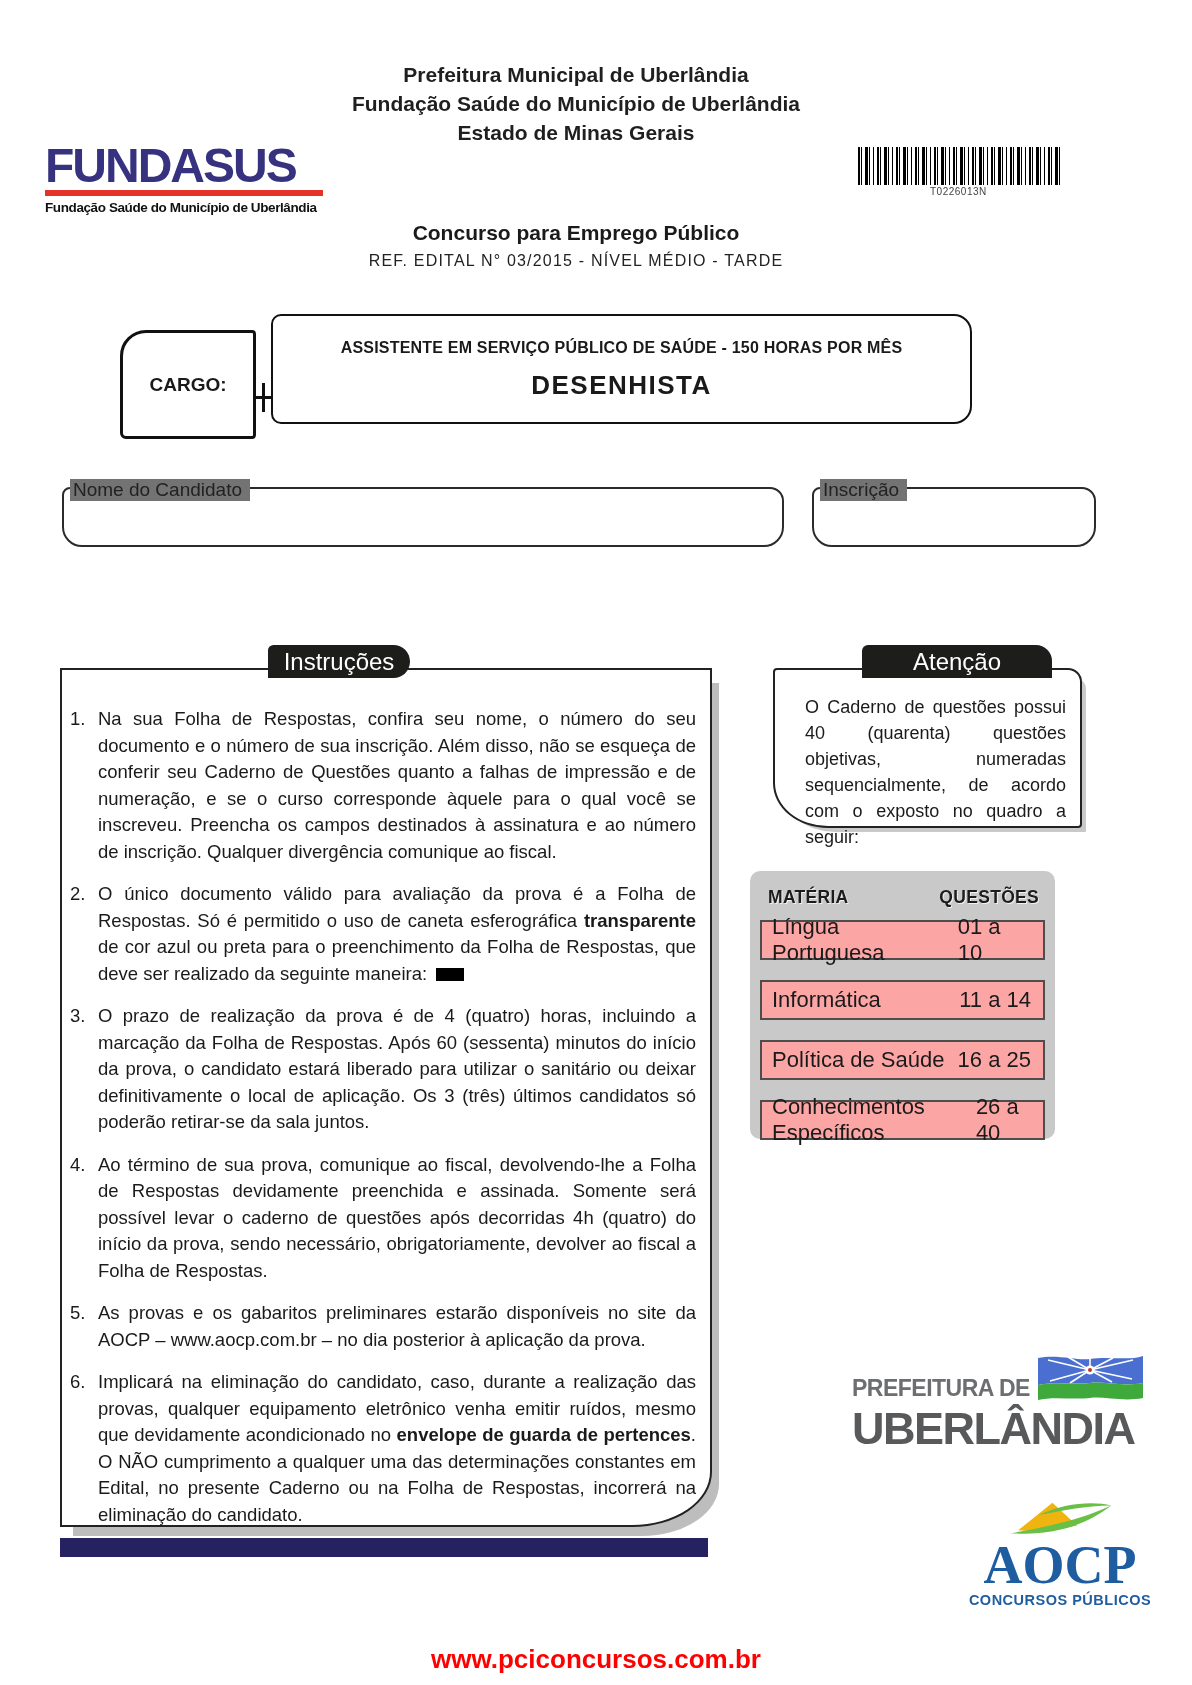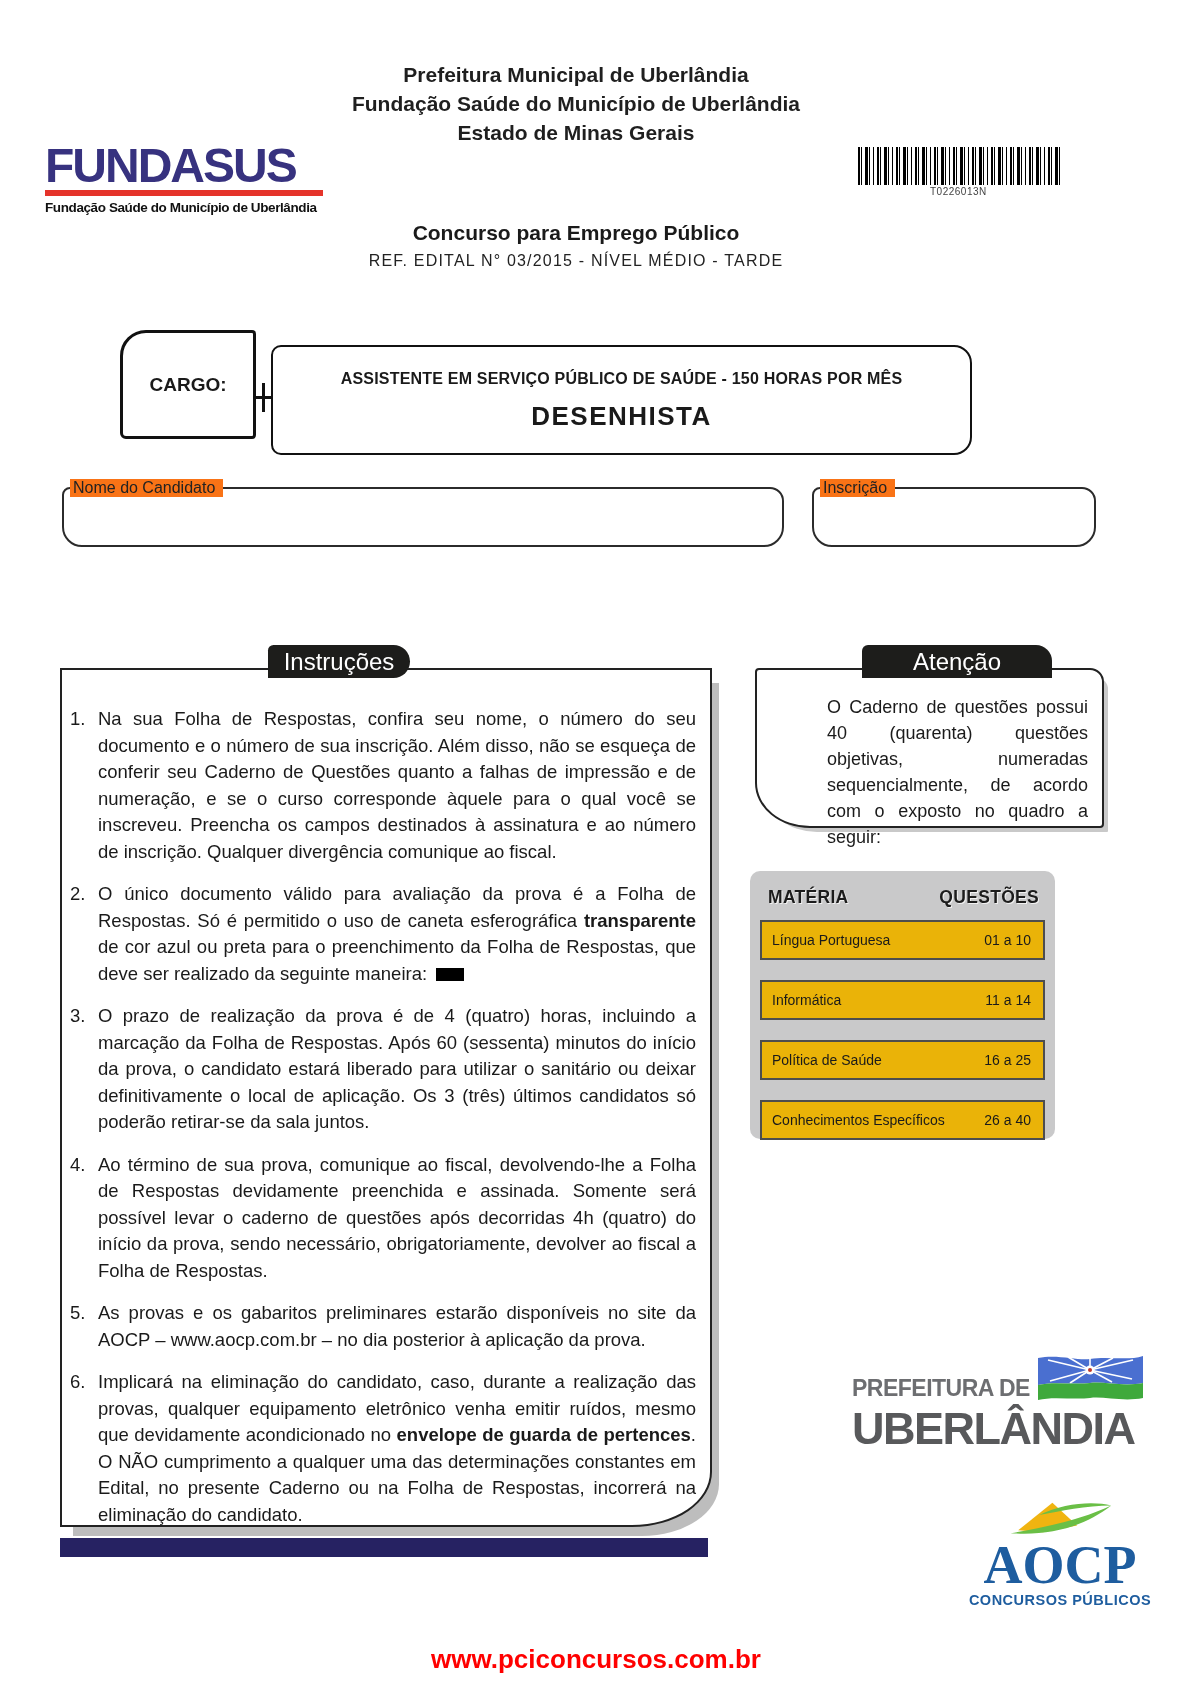--- a/index.html
+++ b/index.html
@@ -28,31 +28,31 @@
   .contest{position:absolute;top:221px;left:246px;width:660px;text-align:center;}
   .contest-title{font-weight:bold;font-size:21px;}
   .contest-ref{font-size:16px;letter-spacing:1.2px;margin-top:7px;color:#222;}
 
   
   .cargo-label-box{position:absolute;left:120px;top:330px;width:130px;height:103px;
       border:3px solid #111;border-radius:26px 4px 4px 6px;display:flex;align-items:center;
       justify-content:center;font-weight:bold;font-size:19px;background:#fff;}
   .cargo-conn-h{position:absolute;left:253px;top:396px;width:18px;height:3px;background:#111;}
   .cargo-conn-v{position:absolute;left:262px;top:383px;width:3px;height:29px;background:#111;}
-  .cargo-main-box{position:absolute;left:271px;top:345px;width:697px;height:106px;
+  .cargo-main-box{position:absolute;left:271px;top:314px;width:697px;height:106px;
       border:2.5px solid #111;border-radius:10px 18px 18px 10px;text-align:center;background:#fff;}
   .cargo-category{margin-top:23px;font-weight:bold;font-size:16px;letter-spacing:.2px;}
   .cargo-position{margin-top:13px;font-weight:bold;font-size:26px;letter-spacing:1.5px;text-align:center;}
 
   
   .field-box{position:absolute;border:2px solid #2b2b2b;border-radius:8px 14px 20px 20px;background:#fff;}
   .field-name{left:62px;top:487px;width:718px;height:56px;}
   .field-insc{left:812px;top:487px;width:280px;height:56px;}
-  .field-label{position:absolute;top:-10px;left:6px;background:#f97316;padding:0 8px 0 3px;
-      font-size:16px;color:#222;}
+  .field-label{position:absolute;top:-10px;left:6px;background:#737373;padding:0 8px 0 3px;
+      font-size:19px;color:#222;}
 
   
   .tab{position:absolute;height:33px;background:#1d1d1b;color:#fff;display:flex;align-items:center;
       justify-content:center;font-size:24px;z-index:3;}
   .tab-instr{left:268px;top:645px;width:142px;border-radius:6px 18px 18px 0;}
   .tab-attn{left:862px;top:645px;width:190px;border-radius:6px 16px 0 0;}
 
   
   .instr-box{position:absolute;left:60px;top:668px;width:648px;height:855px;background:#fff;
       border:2px solid #222;border-bottom-right-radius:80px 55px;
@@ -61,35 +61,35 @@
   .instr-item{display:flex;margin-bottom:16px;font-size:18.5px;line-height:26.5px;}
   .instr-item .num{width:28px;flex-shrink:0;}
   .instr-item .content{flex:1;text-align:justify;}
   .content .bold{font-weight:bold;}
   .mark-box{display:inline-block;width:28px;height:13px;background:#000;vertical-align:middle;margin-left:4px;}
 
   
   .bottom-bar{position:absolute;left:60px;top:1538px;width:648px;height:19px;background:#262262;}
 
   
-  .attn-box{position:absolute;left:755px;top:668px;width:305px;height:156px;background:#fff;
+  .attn-box{position:absolute;left:773px;top:668px;width:305px;height:156px;background:#fff;
       border:2px solid #222;border-radius:4px 14px 4px 4px;border-bottom-left-radius:55px 45px;
-      box-shadow:7px 7px 0 -3px #c9c9c9;z-index:2;padding-left:40px;}
+      box-shadow:7px 7px 0 -3px #c9c9c9;z-index:2;}
   .attn-text{margin:24px 14px 0 30px;font-size:18px;line-height:26px;text-align:justify;}
 
   
   .subjects{position:absolute;left:750px;top:871px;width:305px;height:268px;
       background:#c9c9ca;border-radius:10px;}
   .subjects-header{display:flex;justify-content:space-between;padding:16px 16px 0 18px;
       font-weight:bold;font-size:17.5px;letter-spacing:.3px;color:#1c1c1c;
       text-shadow:1px 1px 0 rgba(255,255,255,.75);}
   .subject-rows{margin-top:12px;}
-  .subject-row{height:36px;background:#eab308;border:2px solid #4d4d4d;margin:0 10px 20px 10px;
+  .subject-row{height:36px;background:#fca5a5;border:2px solid #4d4d4d;margin:0 10px 20px 10px;
       display:flex;align-items:center;justify-content:space-between;padding:0 12px 0 10px;
-      font-size:14px;}
+      font-size:22px;}
 
   
   .uberlandia{position:absolute;left:852px;top:1354px;width:300px;}
   .uberlandia-row1{display:flex;align-items:flex-end;}
   .uberlandia-pref{font-size:23px;font-weight:bold;color:#6d6e71;letter-spacing:-.5px;
       padding-bottom:4px;}
   .uberlandia-flag{margin-left:8px;}
   .uberlandia-name{font-size:45px;font-weight:800;color:#58595b;letter-spacing:-1.5px;line-height:46px;}
 
   

